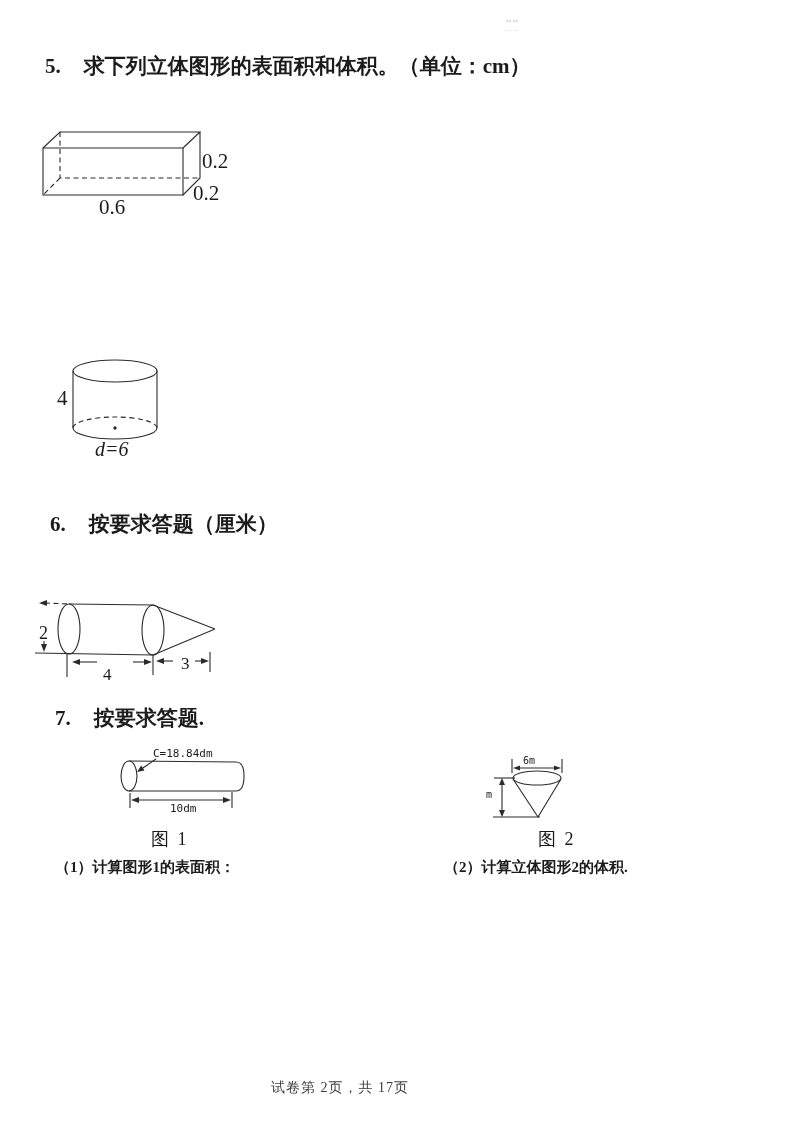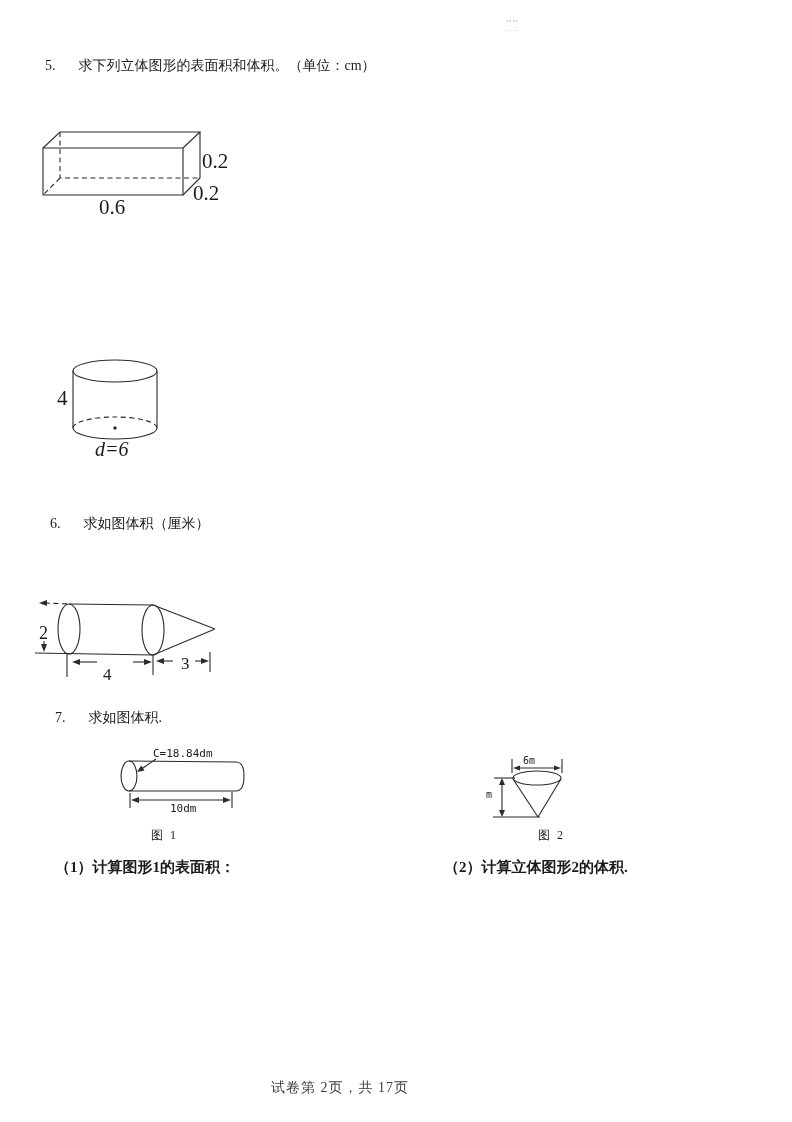--- a/index.html
+++ b/index.html
@@ -2,24 +2,24 @@
 <html><head>
 <meta charset="utf-8">
 <style>
   html,body{margin:0;padding:0;background:#ffffff;}
   .page{
     position:relative;width:792px;height:1122px;background:#ffffff;
     font-family:"Liberation Serif","DejaVu Serif",serif;color:#1b1b1b;
     margin:0 auto;overflow:hidden;
   }
   .abs{position:absolute;}
-  .q{font-size:14px;font-weight:normal;white-space:nowrap;line-height:26px;}
+  .q{font-size:21px;font-weight:bold;white-space:nowrap;line-height:26px;}
   .qnum{display:inline-block;margin-right:23px;}
   .subq{font-size:15px;font-weight:bold;white-space:nowrap;line-height:24px;}
-  .caption{font-size:12px;white-space:nowrap;letter-spacing:2px;}
+  .caption{font-size:18px;white-space:nowrap;letter-spacing:2px;}
   .footer{width:680px;text-align:center;font-size:14px;color:#3c3c3c;letter-spacing:1px;}
   svg{display:block;overflow:visible;}
   .ink{stroke:#2b2b2b;fill:none;stroke-width:1.1;}
   .dash{stroke-dasharray:5 3.5;}
   .fill{fill:#2b2b2b;stroke:none;}
   text{fill:#1b1b1b;}
   .slabel{font-family:"Liberation Serif","DejaVu Serif",serif;}
   .mlabel{font-family:"DejaVu Sans Mono","Liberation Mono",monospace;}
   .artifact{width:12px;height:8px;border-top:2px dotted #d8d8d8;border-bottom:1px dotted #e3e3e3;}
 </style>
@@ -48,21 +48,21 @@
     <line class="ink" x1="23" y1="19" x2="23" y2="76"></line>
     <line class="ink" x1="107" y1="19" x2="107" y2="76"></line>
     <path class="ink" d="M23,76 A42,11 0 0 0 107,76"></path>
     <path class="ink dash" d="M23,76 A42,11 0 0 1 107,76"></path>
     <circle class="fill" cx="65" cy="76" r="1.7"></circle>
     <text class="slabel" x="7" y="53" font-size="21">4</text>
     <text class="slabel" x="45" y="104" font-size="20" font-style="italic">d=6</text>
   </svg>
 
   <div class="abs q" style="left:50px;top:511px;">
-    <span class="qnum">6.</span><span>求如图体积（厘米）</span>
+    <span class="qnum">6.</span><span>按要求答题（厘米）</span>
   </div>
 
   <svg class="abs" style="left:25px;top:590px;" width="200" height="100" viewBox="0 0 200 100">
     <ellipse class="ink" cx="44" cy="39" rx="11" ry="25"></ellipse>
     <ellipse class="ink" cx="128" cy="40" rx="11" ry="25"></ellipse>
     <line class="ink" x1="44" y1="14" x2="128" y2="15"></line>
     <line class="ink dash" x1="20" y1="13" x2="44" y2="14"></line>
     <polygon class="fill" points="14,13 22,10 22,16"></polygon>
     <line class="ink" x1="10" y1="63" x2="128" y2="65"></line>
     <path class="ink" d="M128,15 L190,39 M128,65 L190,39"></path>
@@ -78,21 +78,21 @@
     <polygon class="fill" points="127,72 119,69 119,75"></polygon>
     <text class="slabel" x="78" y="90" font-size="17">4</text>
     <polygon class="fill" points="131,71 139,68 139,74"></polygon>
     <line class="ink" x1="138" y1="71" x2="148" y2="71"></line>
     <text class="slabel" x="156" y="79" font-size="17">3</text>
     <line class="ink" x1="170" y1="71" x2="180" y2="71"></line>
     <polygon class="fill" points="184,71 176,68 176,74"></polygon>
   </svg>
 
   <div class="abs q" style="left:55px;top:705px;">
-    <span class="qnum">7.</span><span>求如图体积.</span>
+    <span class="qnum">7.</span><span>按要求答题.</span>
   </div>
 
   <svg class="abs" style="left:100px;top:742px;" width="170" height="75" viewBox="0 0 170 75">
     <ellipse class="ink" cx="29" cy="34" rx="8" ry="15"></ellipse>
     <path class="ink" d="M29,19 L136,20 Q144,20 144,34 Q144,49 136,49 L29,49"></path>
     <text class="mlabel" x="53" y="15" font-size="11">C=18.84dm</text>
     <line class="ink" x1="56" y1="17" x2="40" y2="28"></line>
     <polygon class="fill" points="37,30 41.1,23.5 44.5,28.5"></polygon>
     <line class="ink" x1="30" y1="51" x2="30" y2="66"></line>
     <line class="ink" x1="132" y1="50" x2="132" y2="66"></line>

